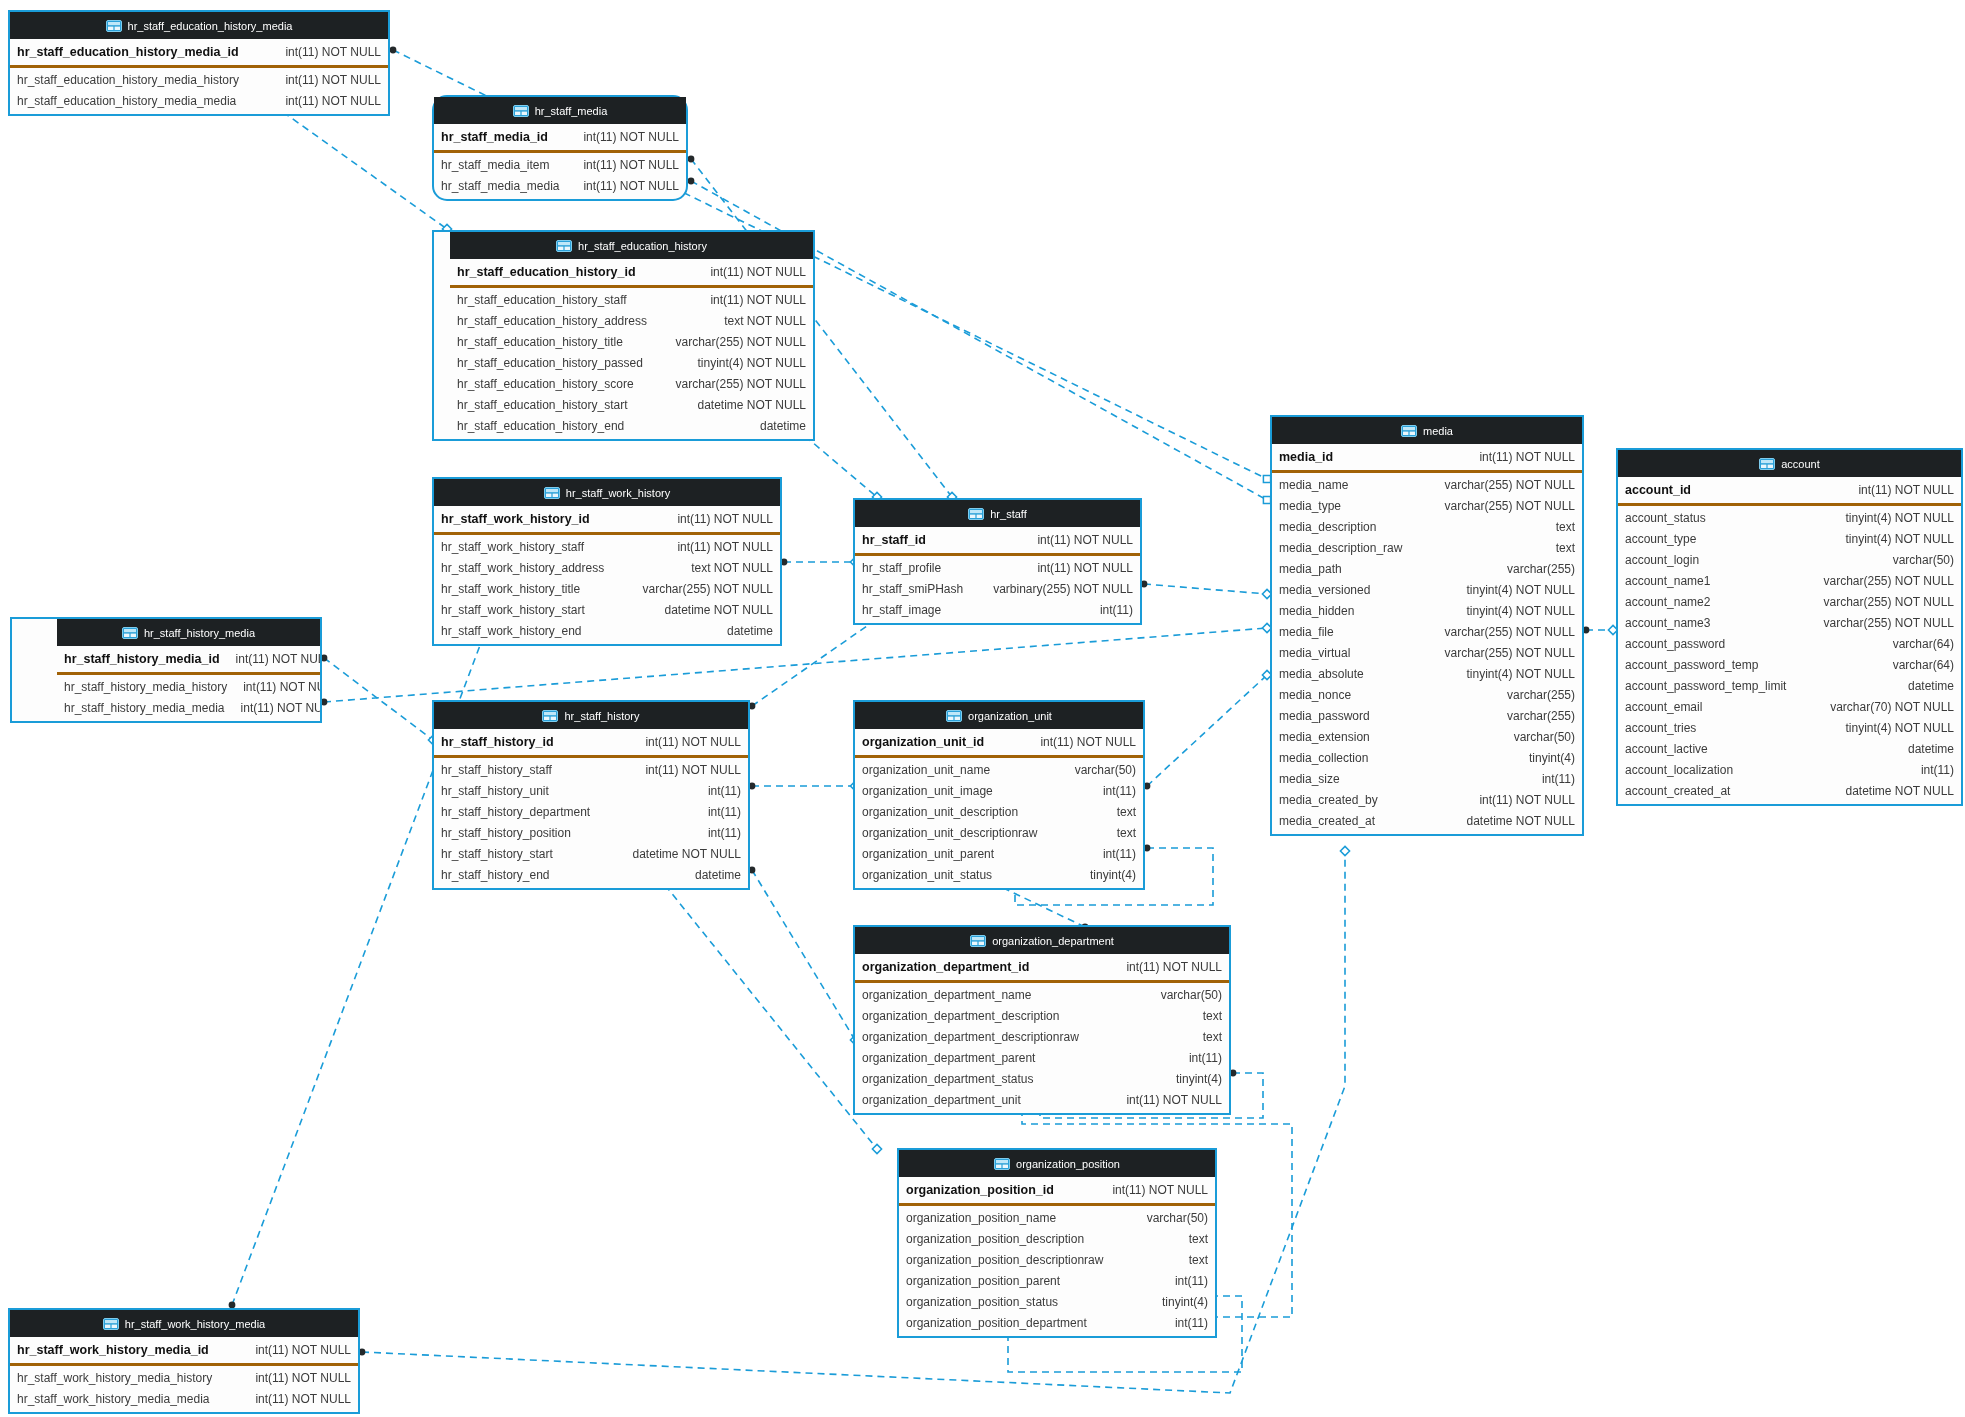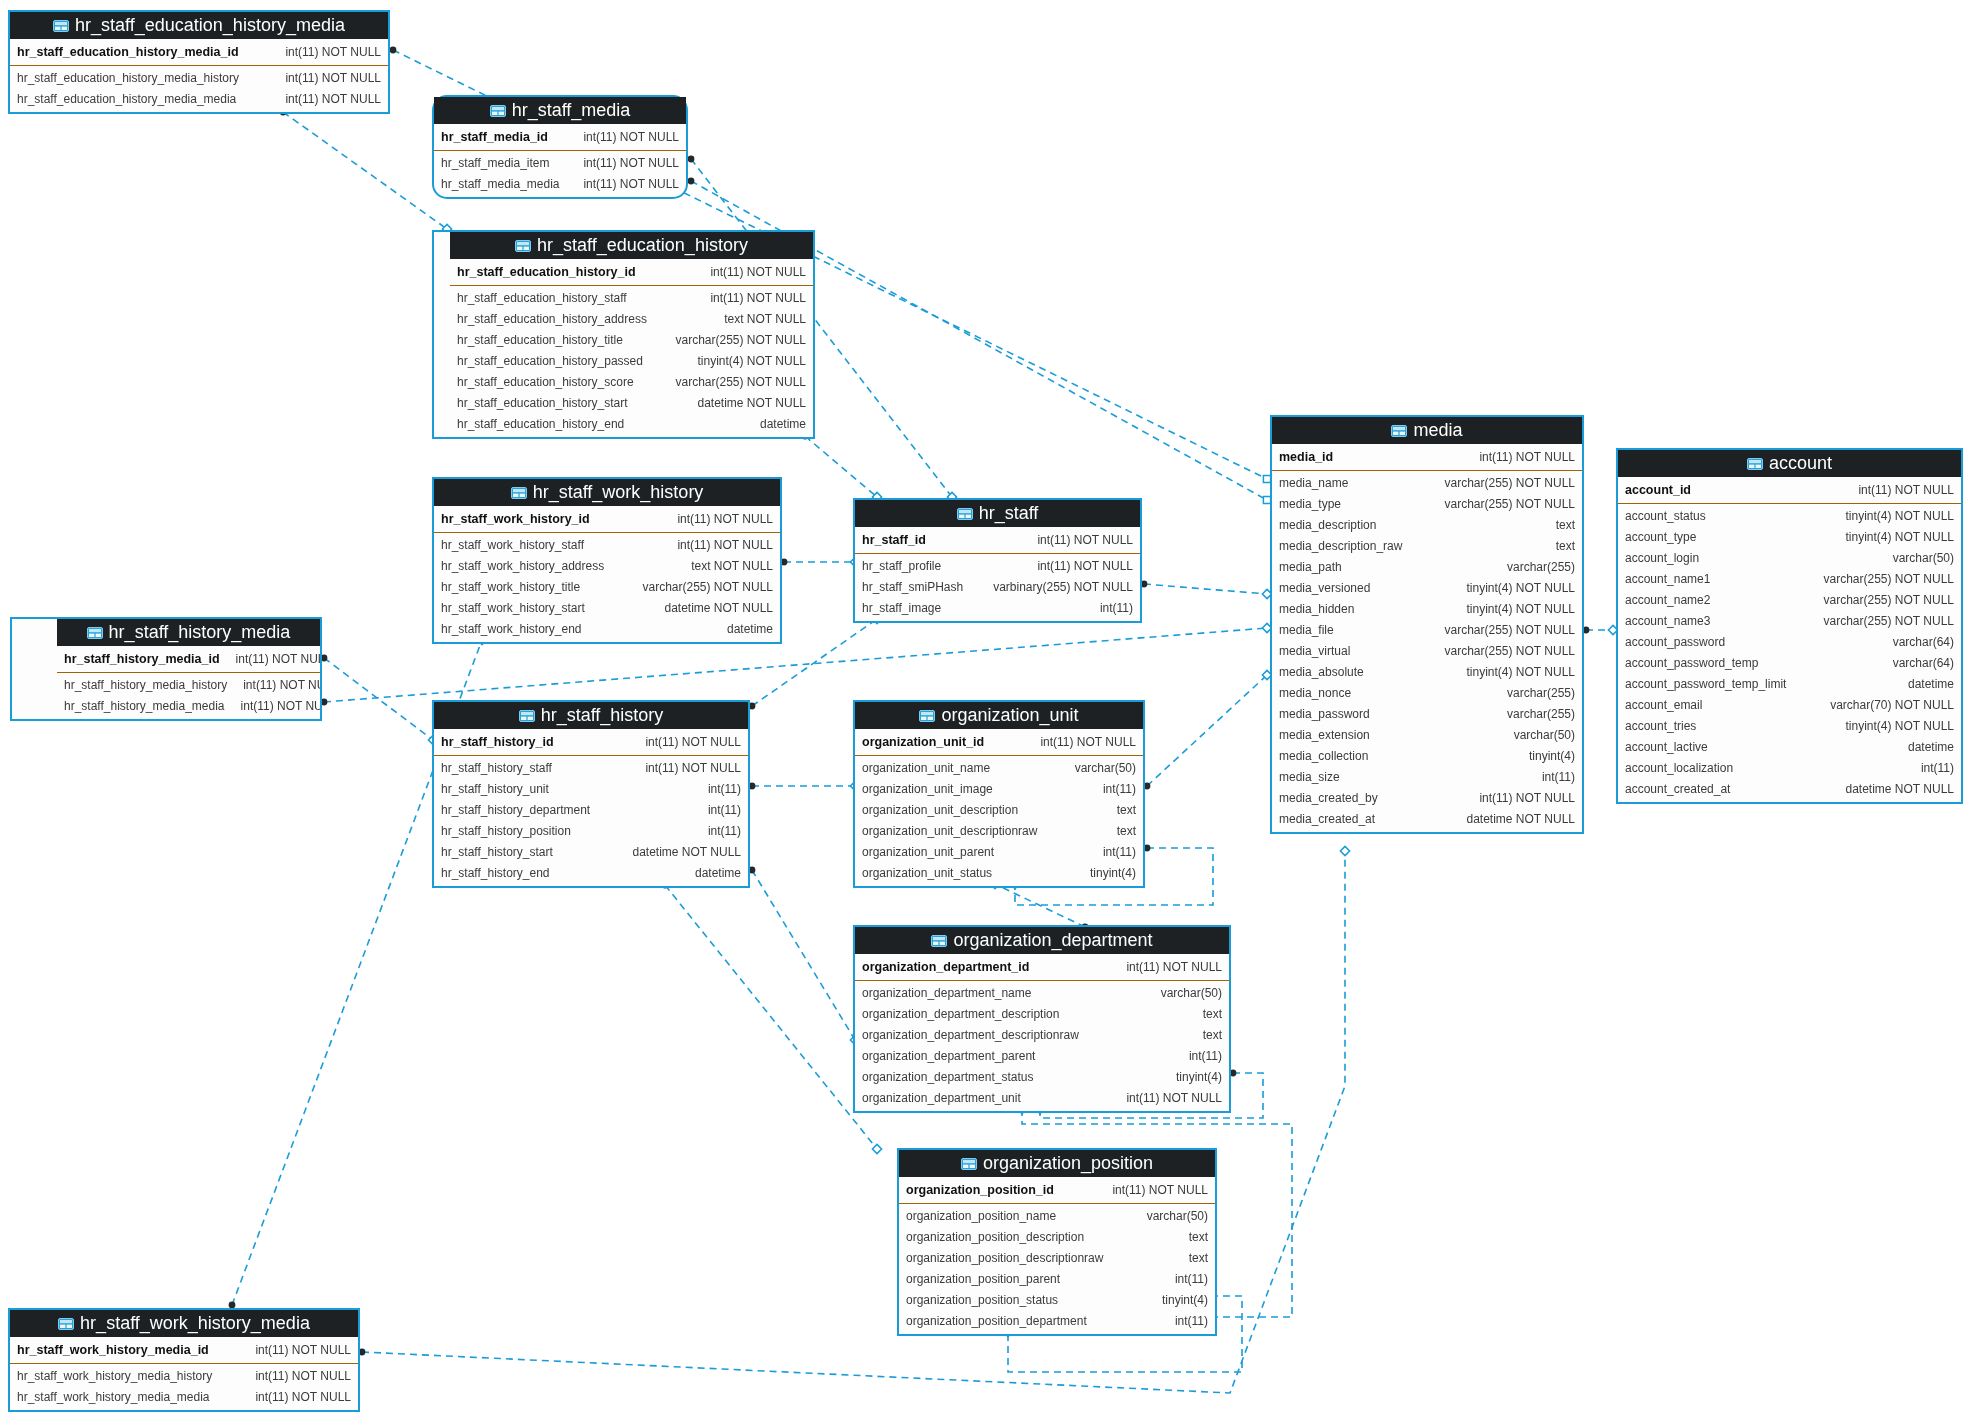--- a/index.html
+++ b/index.html
@@ -10,28 +10,28 @@
   .rel-layer{position:absolute;left:0;top:0;z-index:0;}
   .rel{fill:none;stroke:var(--accent,#1a9cd8);stroke-width:1.6;stroke-dasharray:7 5;}
   .marker-circle{fill:#24292b;stroke:none;}
   .marker-diamond,.marker-square{fill:#ffffff;stroke:var(--accent,#1a9cd8);stroke-width:1.5;}
   .table{
     position:absolute;z-index:1;background:#fdfdfd;border:2px solid var(--accent,#1a9cd8);
     box-sizing:border-box;padding-bottom:3px;font-size:12px;color:#3b3b3b;cursor:default;
   }
   .thead{
     height:27px;background:var(--header-bg,#1d2123);color:#fff;display:flex;align-items:center;
-    justify-content:center;gap:6px;font-size:18px;white-space:nowrap;overflow:hidden;
+    justify-content:center;gap:6px;font-size:11px;white-space:nowrap;overflow:hidden;
   }
   .ticon{flex:0 0 auto;}
   .row{
     display:flex;justify-content:space-between;align-items:center;height:21px;
     padding:0 7px;white-space:nowrap;overflow:hidden;background:transparent;
   }
-  .row.pk{height:26px;border-bottom:1px solid #a16207;margin-bottom:1px;}
+  .row.pk{height:26px;border-bottom:3px solid #a16207;margin-bottom:1px;}
   .row.pk .field{font-weight:bold;color:#101010;font-size:12.5px;}
   .field{margin-right:16px;}
   .type{color:#3b3b3b;}
 </style>
 </head>
 <body>
 
 <div id="canvas" style="--accent: #1a9cd8; --header-bg: #1d2123; width: 1965px; height: 1417px;">
     <svg width="1965" height="1417" class="rel-layer">
       <polyline points="393,50 1267,479" class="rel"></polyline>

